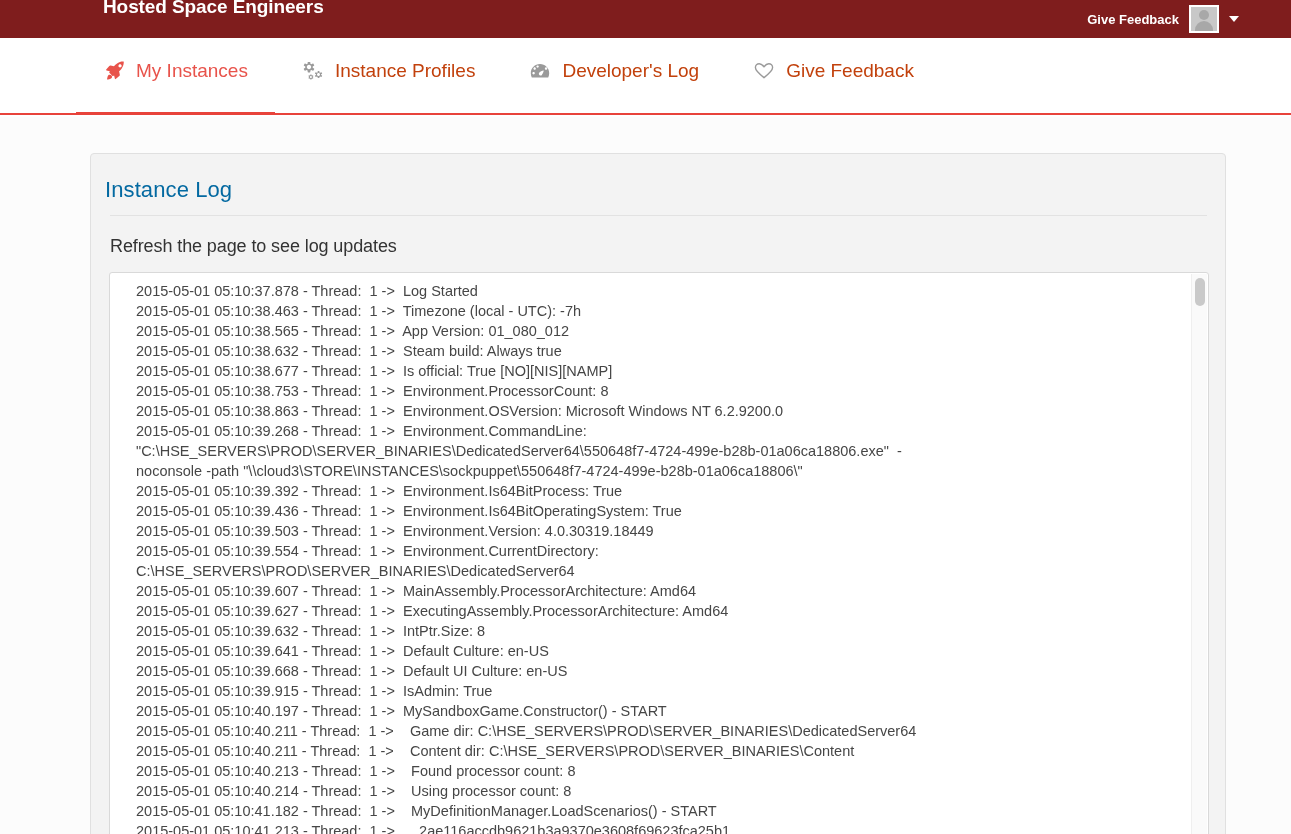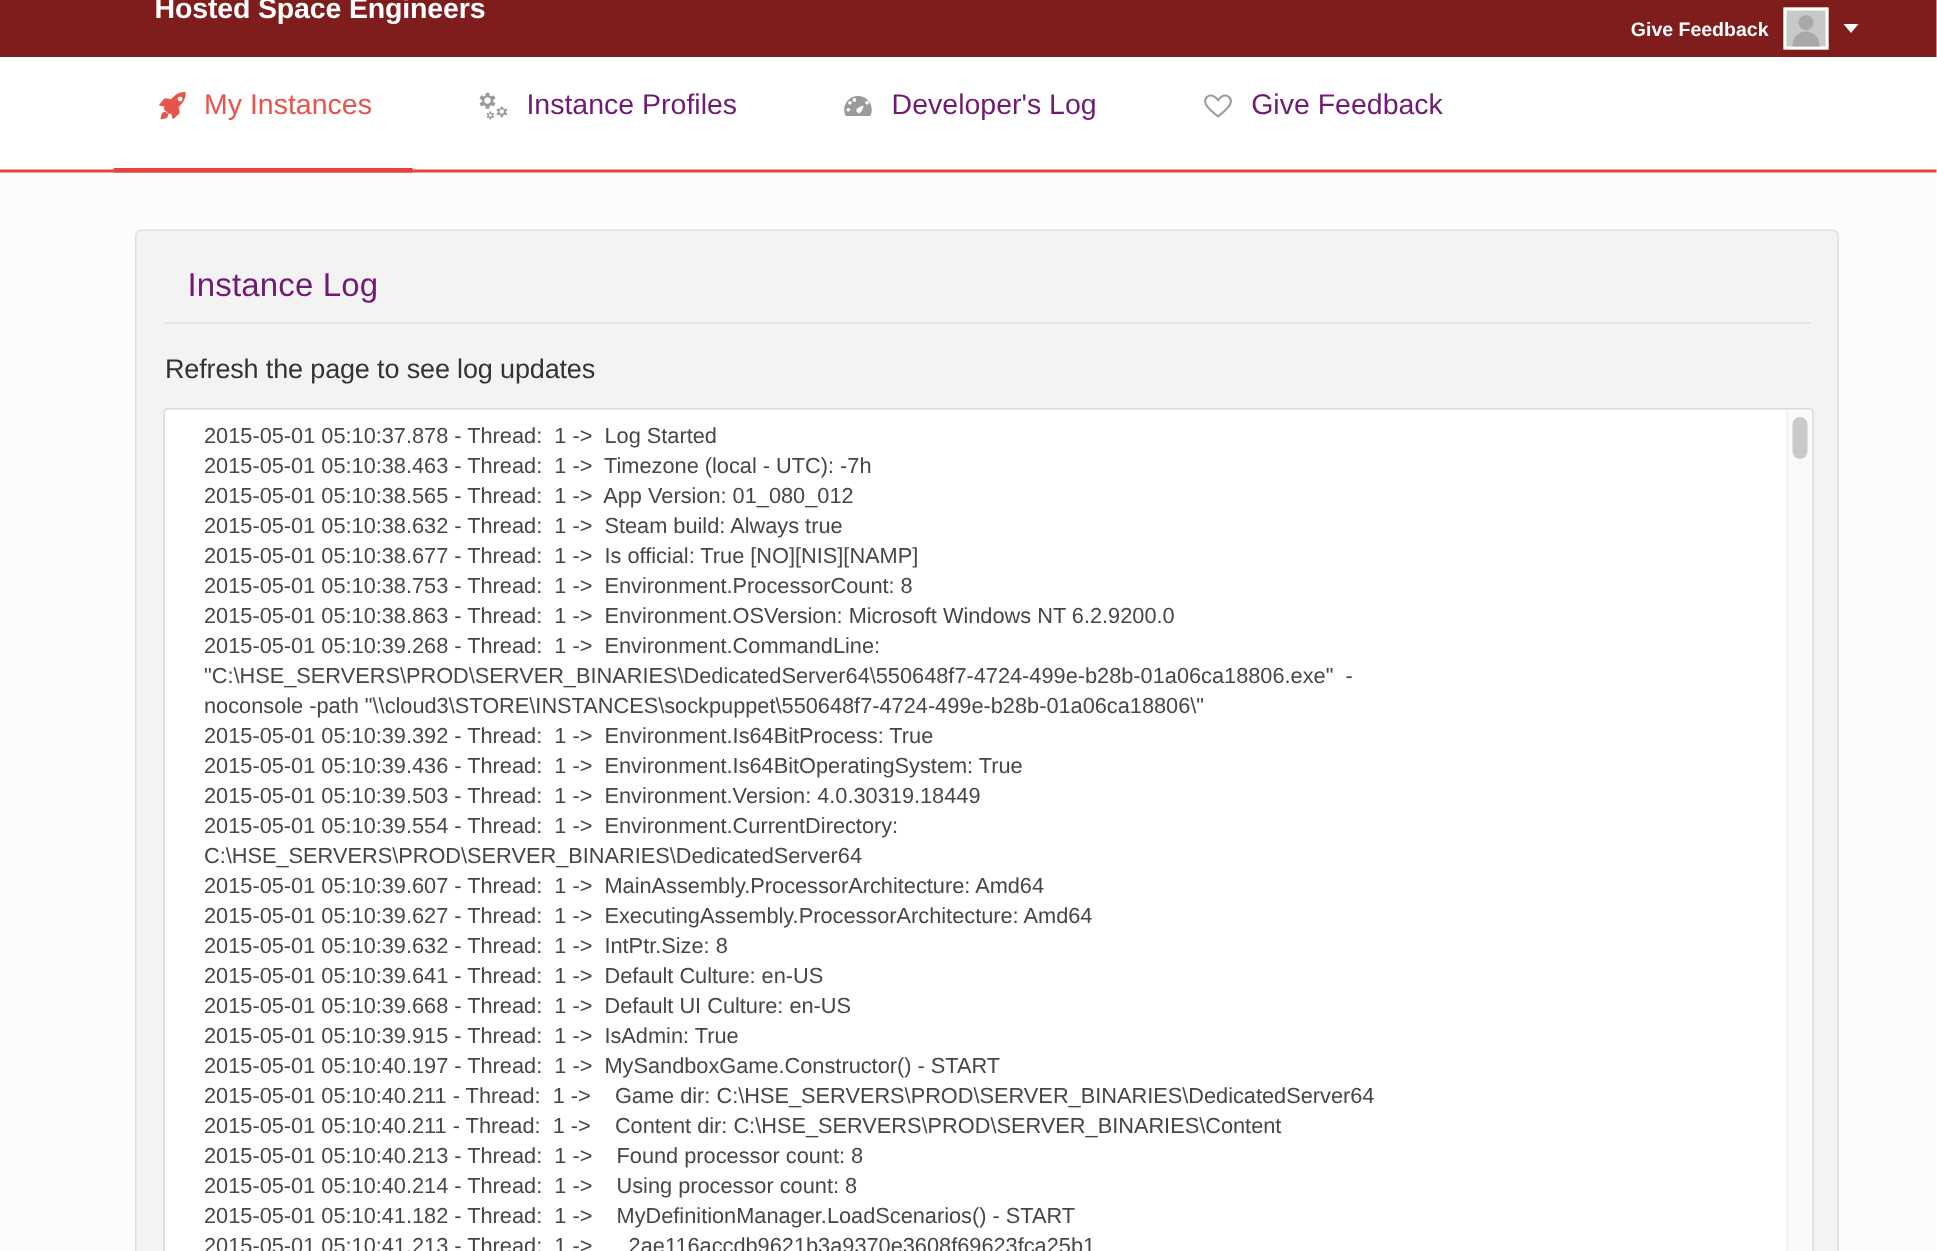--- a/index.html
+++ b/index.html
@@ -83,37 +83,37 @@
     width: 1291px; height: 77px;
     background: #ffffff;
     border-bottom: 2px solid #e8433b;
   }
   .nav-list {
     position: absolute;
     left: 76px; top: 0;
     height: 75px;
     display: flex;
     align-items: flex-start;
-    gap: 16px;
+    gap: 0;
   }
   .nav-item {
     display: flex;
     align-items: center;
     gap: 11px;
     height: 75px;
     padding: 0 27px;
     padding-top: 23px;
     align-items: flex-start;
     cursor: pointer;
     position: relative;
     text-decoration: none;
   }
   .nav-label {
     font-size: 19px;
-    color: #701a75;
+    color: #c2410c;
     white-space: nowrap;
     line-height: 20px;
   }
   .nav-item.active .nav-label { color: #e8534b; }
   .nav-icon { display: flex; align-items: center; justify-content: center; width: 22px; height: 20px; }
   .nav-icon svg { display: block; }
   .nav-item.active::after {
     content: "";
     position: absolute;
     left: 0; right: 0; bottom: -2px;
@@ -132,23 +132,23 @@
     position: absolute;
     left: 90px; top: 36px;
     width: 1136px;
     height: 760px;
     background: #f3f3f3;
     border: 1px solid #e0e0e0;
     border-radius: 4px;
   }
   .panel-title {
     position: absolute;
-    left: 34px; top: 23px;
+    left: 14px; top: 23px;
     font-size: 22px;
-    color: #701a75;
+    color: #0369a1;
     font-weight: normal;
     letter-spacing: 0.1px;
   }
   .panel-divider {
     position: absolute;
     left: 19px; top: 61px;
     width: 1097px;
     height: 1px;
     background: #e2e2e2;
   }

